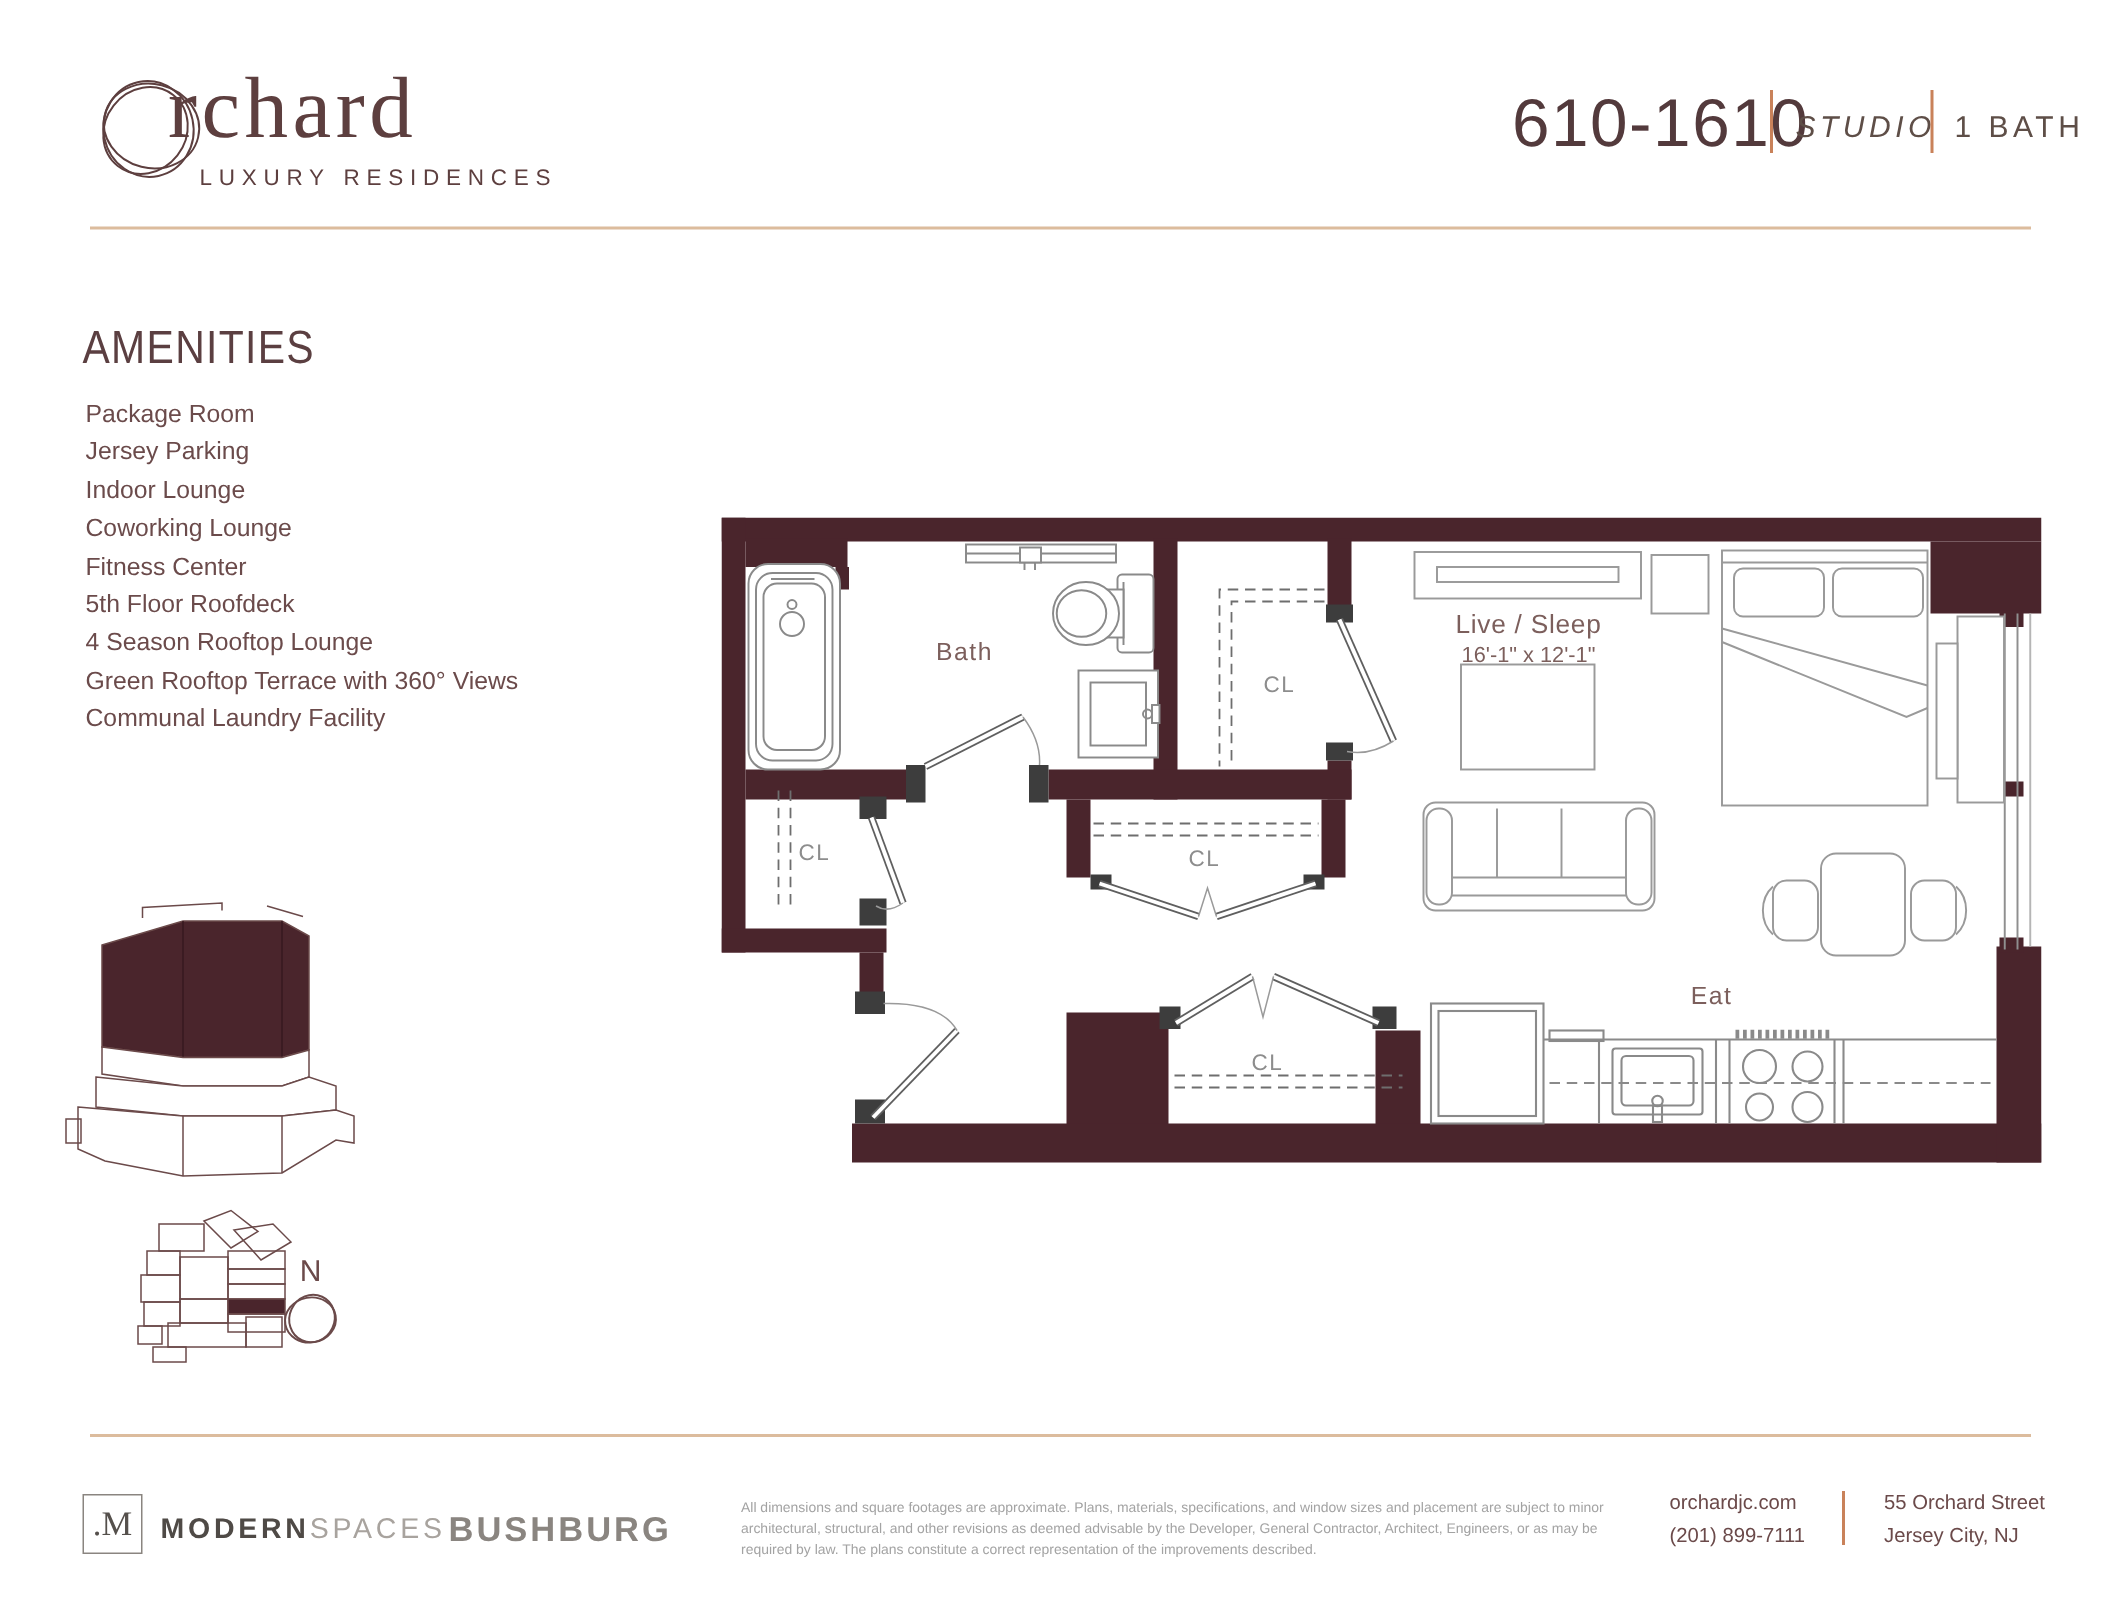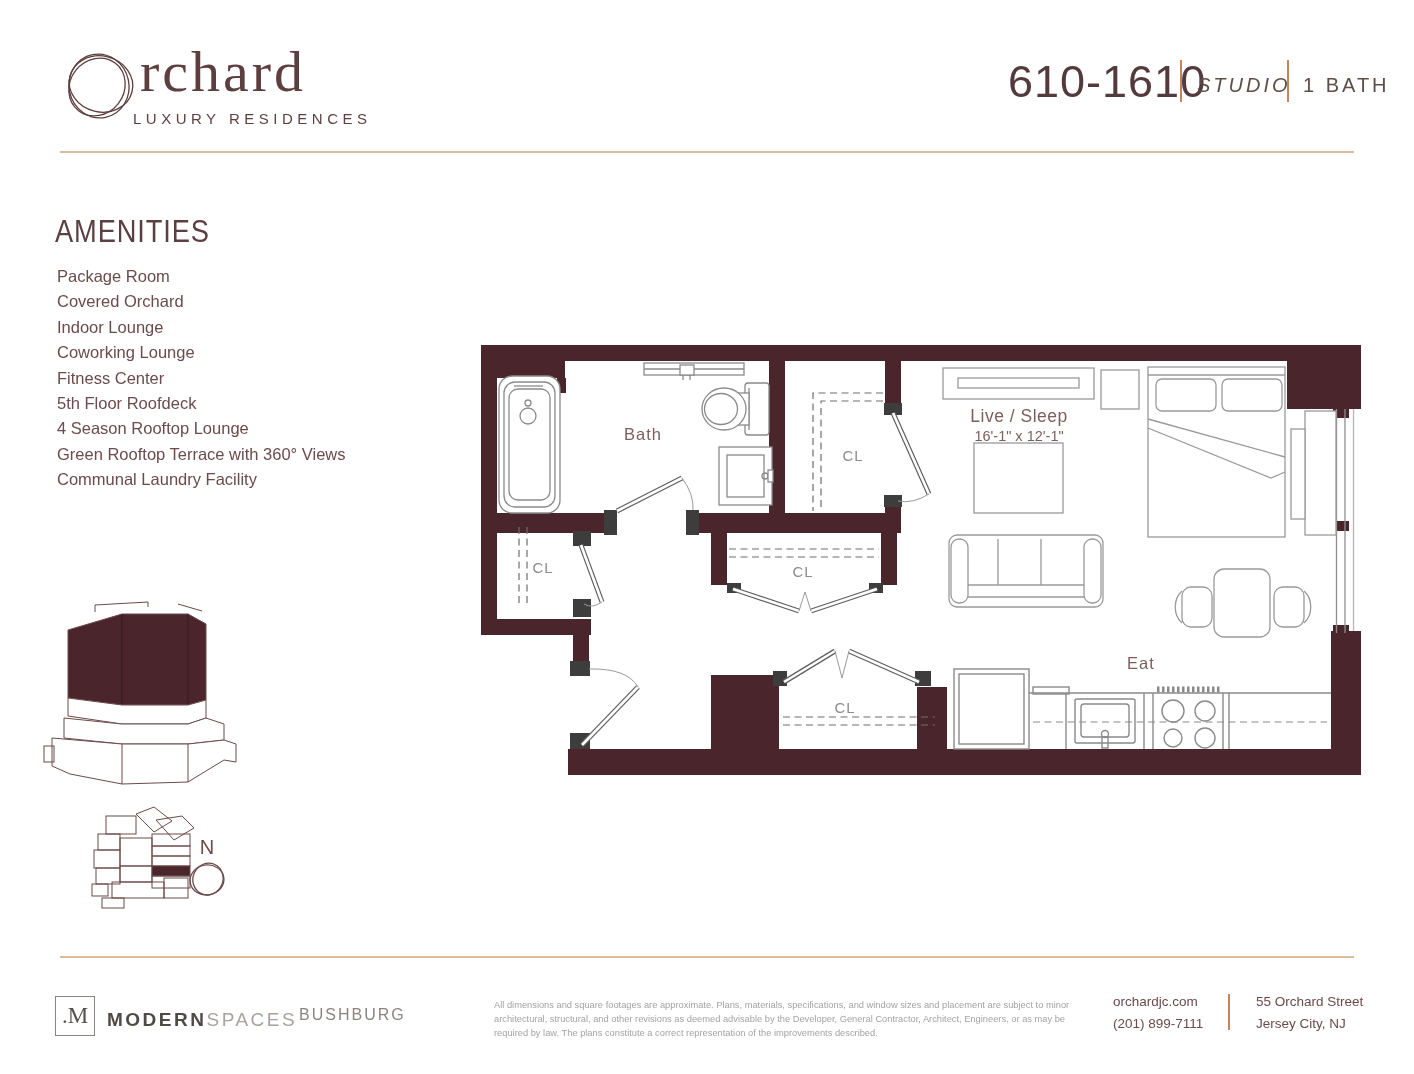--- a/index.html
+++ b/index.html
@@ -1,42 +1,42 @@
 <!DOCTYPE html>
 <html><head>
 <meta charset="utf-8">
 <style>
   html,body{margin:0;padding:0;background:#e8e8e8;}
   .page{position:relative;width:1414px;height:1074px;background:#ffffff;overflow:hidden;
         font-family:"Liberation Sans",sans-serif;}
   .abs{position:absolute;}
 
   
-  .logo-text{left:140px;top:38px;font-family:"Liberation Serif",serif;font-size:58px;
+  .logo-text{left:112px;top:38px;font-family:"Liberation Serif",serif;font-size:58px;
              color:#5d3f3f;letter-spacing:3px;font-weight:400;}
   .logo-tagline{left:133px;top:110px;font-size:15px;color:#5d3f3f;letter-spacing:4.5px;}
   .unit-number{left:1008px;top:56px;font-size:45px;color:#533a3c;letter-spacing:1px;}
   .unit-meta{font-size:20px;color:#5e4e47;letter-spacing:3px;top:74px;}
   .v-div{width:2px;height:42px;background:#c9825a;top:60px;}
   .h-div{left:60px;width:1294px;height:2px;background:#dcbc9d;}
 
   
   .amenities-heading{left:55px;top:214px;font-size:31px;color:#5b3f41;letter-spacing:1px;
                      transform:scaleX(0.88);transform-origin:left top;}
   .amenities-list{left:57px;top:264px;}
   .amenity{font-size:16.5px;color:#6b4b4b;line-height:25.4px;white-space:nowrap;}
 
   
   .ms-box{left:55px;top:996px;width:38px;height:38px;border:1.5px solid #8a8580;
           display:flex;align-items:center;justify-content:center;}
   .ms-box span{font-family:"Liberation Serif",serif;font-size:23px;color:#55504c;}
   .ms-name{left:107px;top:1009px;font-size:19px;letter-spacing:2.5px;}
   .ms-bold{font-weight:700;color:#4f4a46;}
   .ms-light{font-weight:400;color:#a8a39e;}
-  .bushburg{left:299px;top:1006px;font-size:16px;letter-spacing:2px;color:#8a8580;font-weight:400;}
+  .bushburg{left:299px;top:1006px;font-size:23px;letter-spacing:2px;color:#8a8580;font-weight:700;}
   .disclaimer{left:478px;top:999px;width:592px;font-size:9.3px;line-height:1.5;color:#a3a3a3;margin-left:16px;}
   .contact{font-size:13.5px;color:#6b4a4a;}
   .f-vdiv{left:1228px;top:994px;width:1.5px;height:36px;background:#c9825a;}
 </style>
 </head>
 <body>
 
 <div class="page">
 
   <svg class="abs" style="left:56px;top:40px;" width="84" height="86" viewBox="0 0 84 86">
@@ -53,21 +53,21 @@
   <div class="abs v-div" style="left:1180px;"></div>
   <div class="abs unit-meta" style="left:1197px;font-style:italic;">STUDIO</div>
   <div class="abs v-div" style="left:1287px;"></div>
   <div class="abs unit-meta" style="left:1303px;">1 BATH</div>
 
   <div class="abs h-div" style="top:151px;"></div>
 
   <div class="abs amenities-heading">AMENITIES</div>
   <div class="abs amenities-list">
     <div class="amenity">Package Room</div>
-    <div class="amenity">Covered Orchard</div>
+    <div class="amenity">Jersey Parking</div>
     <div class="amenity">Indoor Lounge</div>
     <div class="amenity">Coworking Lounge</div>
     <div class="amenity">Fitness Center</div>
     <div class="amenity">5th Floor Roofdeck</div>
     <div class="amenity">4 Season Rooftop Lounge</div>
     <div class="amenity">Green Rooftop Terrace with 360° Views</div>
     <div class="amenity">Communal Laundry Facility</div>
   </div>
 
   <svg class="abs" style="left:481px;top:345px;" width="880" height="435" viewBox="0 0 880 435">

